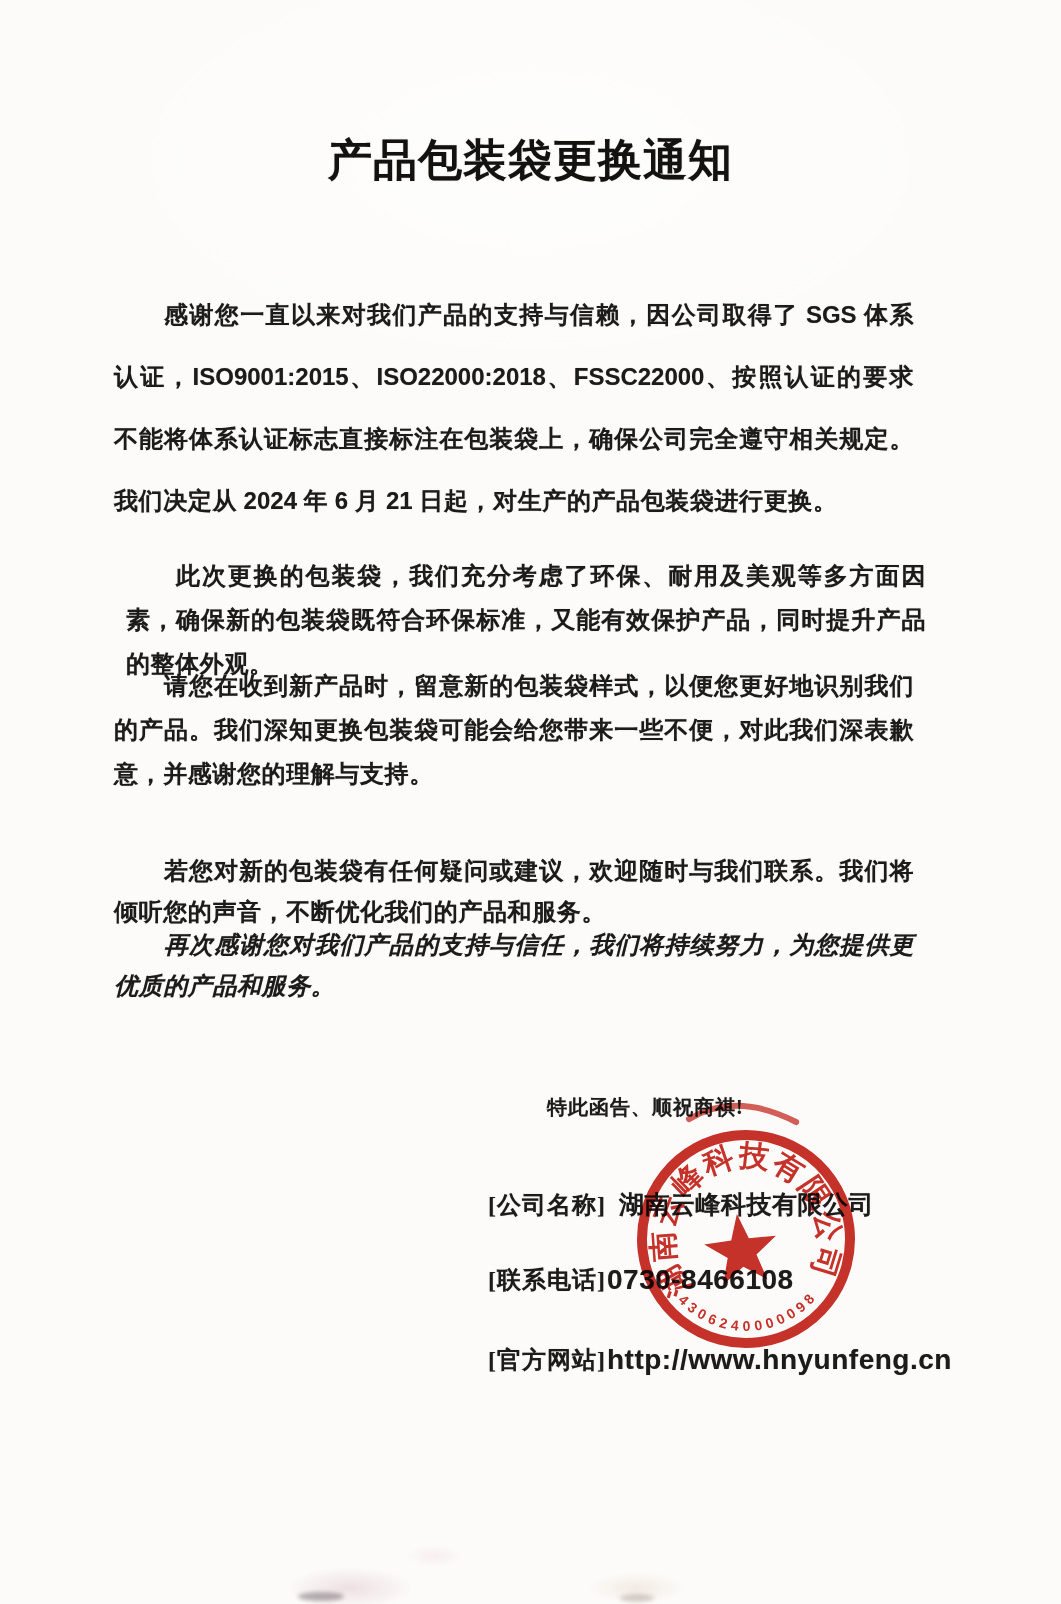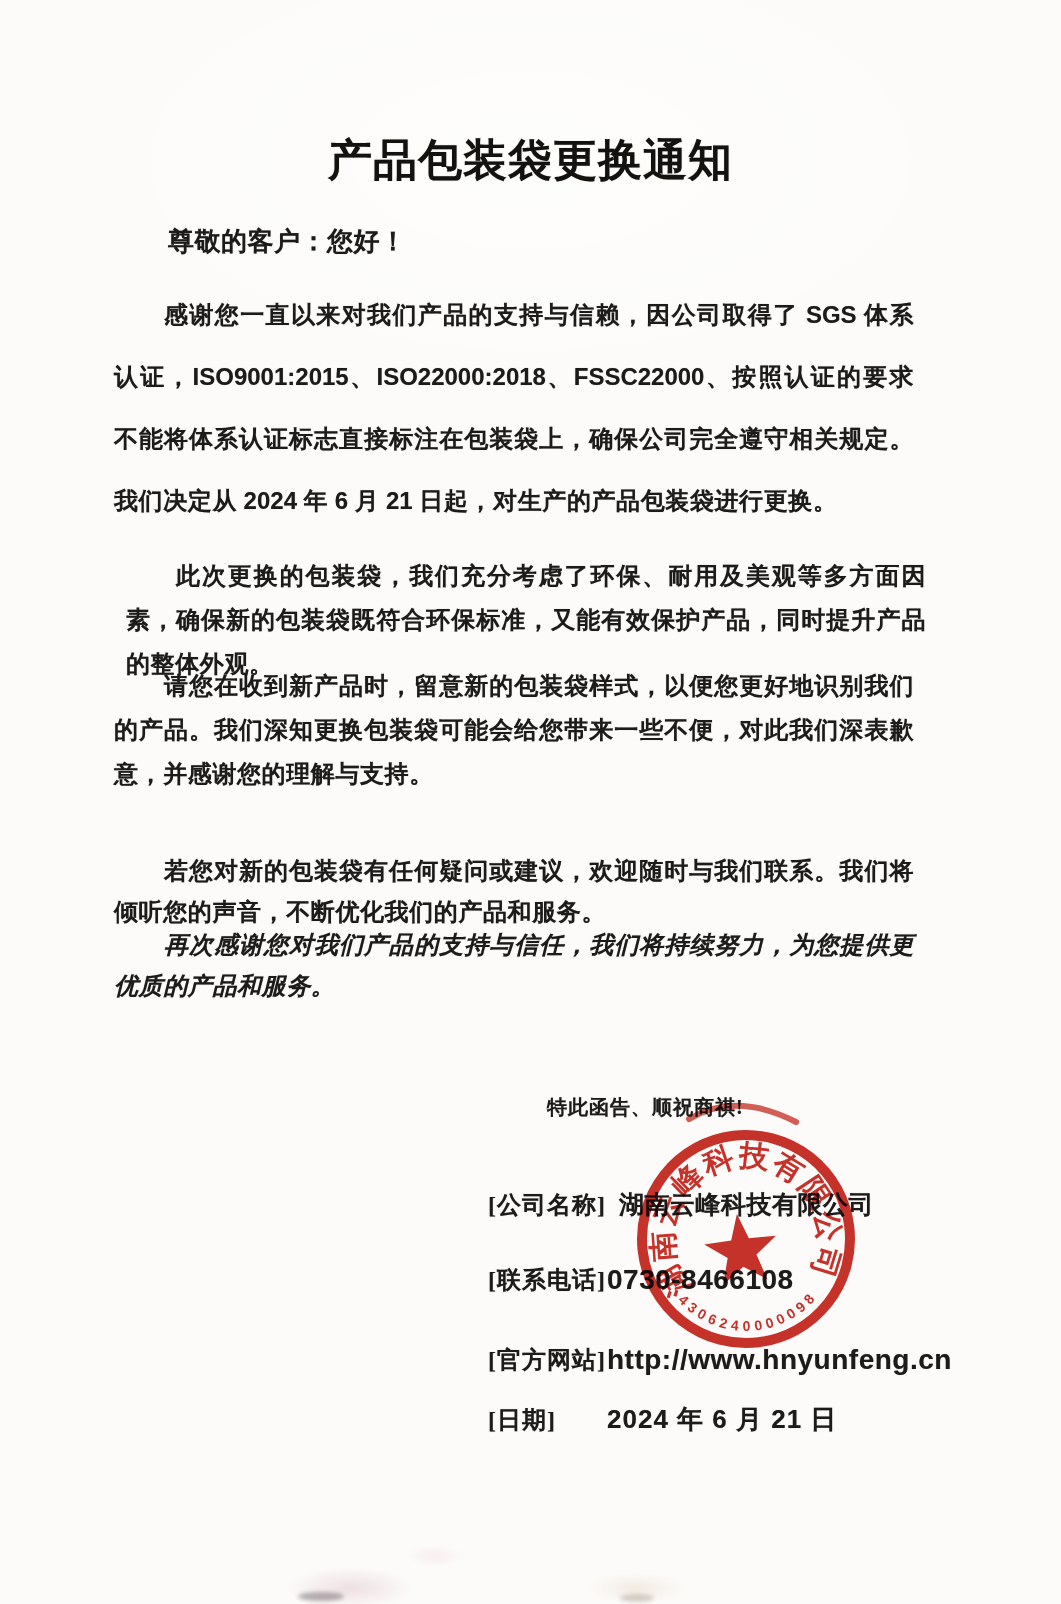--- a/index.html
+++ b/index.html
@@ -82,45 +82,40 @@
     background:rgba(140,125,110,.35);border-radius:50%;filter:blur(2px);
   }
 </style>
 </head>
 <body>
 
 <div class="page">
 
   <h1 class="title">产品包装袋更换通知</h1>
 
-  <div class="greeting">尊敬的客户：您好！</div>
 
   <div class="para p0"><span>感谢您一直以来对我们产品的支持与信赖，因公司取得了 </span><span class="run-lat">SGS</span><span> 体系认证，</span><span class="run-lat">ISO9001:2015</span><span>、</span><span class="run-lat">ISO22000:2018</span><span>、</span><span class="run-lat">FSSC22000</span><span>、按照认证的要求不能将体系认证标志直接标注在包装袋上，确保公司完全遵守相关规定。我们决定从 </span><span class="run-lat">2024</span><span> 年 </span><span class="run-lat">6</span><span> 月 </span><span class="run-lat">21</span><span> 日起，对生产的产品包装袋进行更换。</span></div>
   <div class="para p1"><span>此次更换的包装袋，我们充分考虑了环保、耐用及美观等多方面因素，确保新的包装袋既符合环保标准，又能有效保护产品，同时提升产品的整体外观。</span></div>
   <div class="para p2"><span>请您在收到新产品时，留意新的包装袋样式，以便您更好地识别我们的产品。我们深知更换包装袋可能会给您带来一些不便，对此我们深表歉意，并感谢您的理解与支持。</span></div>
   <div class="para p3"><span>若您对新的包装袋有任何疑问或建议，欢迎随时与我们联系。我们将倾听您的声音，不断优化我们的产品和服务。</span></div>
   <div class="para p4"><span>再次感谢您对我们产品的支持与信任，我们将持续努力，为您提供更优质的产品和服务。</span></div>
 
   <div class="closing">特此函告、顺祝商祺!</div>
 
   <div class="frow r0">
     <span class="flabel">[公司名称]</span>
     <span class="fvalue v-serif">湖南云峰科技有限公司</span>
   </div>
   <div class="frow r1">
     <span class="flabel">[联系电话]</span>
     <span class="fvalue v-sans">0730-8466108</span>
   </div>
   <div class="frow r2">
     <span class="flabel">[官方网站]</span>
     <span class="fvalue v-sans">http://www.hnyunfeng.cn</span>
-  </div>
-  <div class="frow r3">
-    <span class="flabel">[日期]</span>
-    <span class="fvalue v-date">2024 年 6 月 21 日</span>
   </div>
 
   <svg class="seal" viewBox="-150 -150 300 300" xmlns="http://www.w3.org/2000/svg">
     <circle class="ring" cx="0" cy="0" r="104"></circle>
     <path id="arcName" class="guide" d="M -59.8 41.9 A 73 73 0 1 1 59.8 41.9"></path>
     <text class="sealName">
       <textPath href="#arcName">湖南云峰科技有限公司</textPath>
     </text>
     <polygon class="star" points="-6,-26 2.9,-0.3 30.1,0.3 8.5,16.7 16.3,42.7 -6,27.2 -28.3,42.7 -20.5,16.7 -42.1,0.3 -14.9,-0.3"></polygon>
     <path id="arcNum" class="guide" d="M -75.3 52.8 A 92 92 0 0 0 75.3 52.8"></path>

